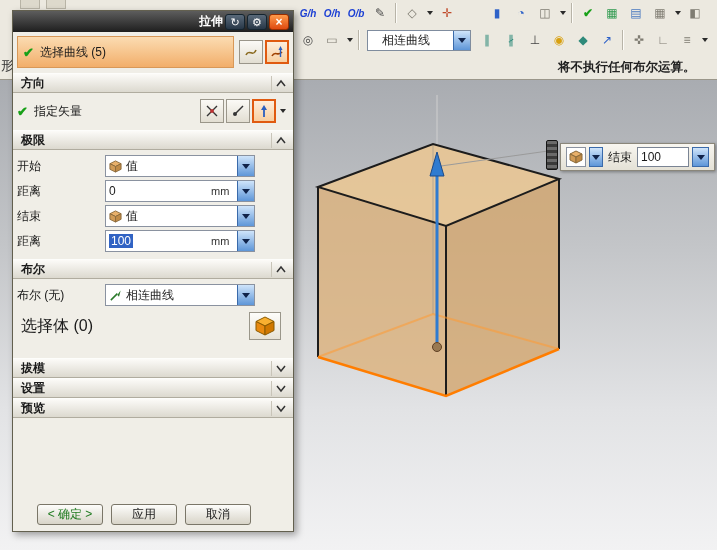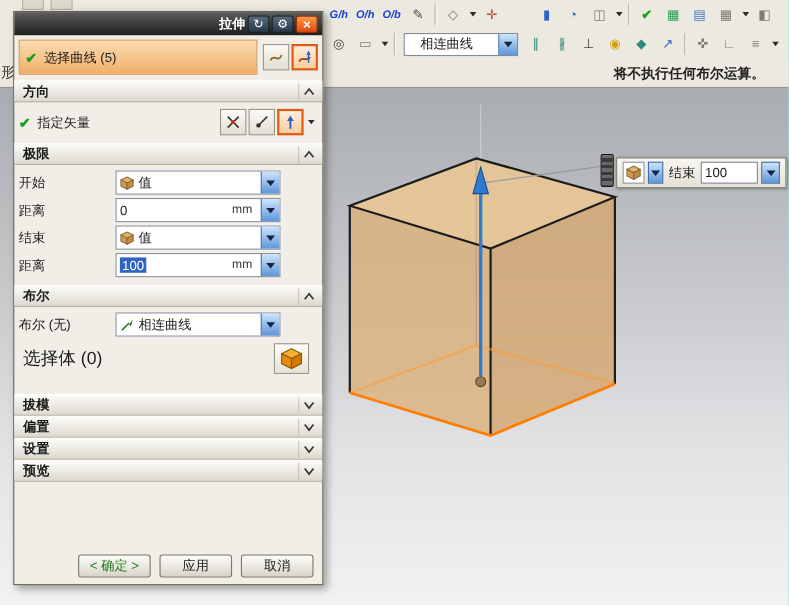--- a/index.html
+++ b/index.html
@@ -95,21 +95,21 @@
   .dist-value .selhl { background:#3163c4; color:#fff; padding:0 2px; }
   .dist-unit { width:26px; font-size:11px; color:#333; }
 
   .row-body { display:flex; align-items:center; margin:4px 8px 4px 4px; height:32px; flex:none; }
   .row-body .lbl { flex:1; font-size:16px; }
   .body-btn { width:32px; height:28px; background:linear-gradient(#fdfdfa,#e6e2d6); border:1px solid #9a968a;
               display:flex; align-items:center; justify-content:center; cursor:default; }
 
   .collapsed-group { margin-top:8px; flex:none; }
   .spacer { flex:1; }
-  .btn-row { display:flex; justify-content:flex-end; padding:0 8px 6px 0; flex:none; }
+  .btn-row { display:flex; padding:0 8px 6px 16px; flex:none; }
   .dlg-btn { width:66px; height:21px; margin-left:8px; display:flex; align-items:center; justify-content:center;
              background:linear-gradient(#fdfdfb,#d8d4c8); border:1px solid #7a7668; border-radius:3px; font-size:12px; cursor:default; }
   .dlg-btn.ok { color:#1f7a1f; }
 </style>
 </head>
 <body>
 
 <div class="screen">
 
   <div class="topbar">
@@ -389,28 +389,20 @@
     <div class="collapsed-group">
       <div class="sec-header">
         <span class="sec-title">拔模</span>
         <span class="sec-chevron">
           <svg width="12" height="9" viewBox="0 0 12 9">
               <polyline points="2,2 6,7 10,2" fill="none" stroke="#333" stroke-width="1.5"></polyline>
             </svg>
         </span>
       </div>
       <div class="sec-header">
-        <span class="sec-title">偏置</span>
-        <span class="sec-chevron">
-          <svg width="12" height="9" viewBox="0 0 12 9">
-              <polyline points="2,2 6,7 10,2" fill="none" stroke="#333" stroke-width="1.5"></polyline>
-            </svg>
-        </span>
-      </div>
-      <div class="sec-header">
         <span class="sec-title">设置</span>
         <span class="sec-chevron">
           <svg width="12" height="9" viewBox="0 0 12 9">
               <polyline points="2,2 6,7 10,2" fill="none" stroke="#333" stroke-width="1.5"></polyline>
             </svg>
         </span>
       </div>
       <div class="sec-header">
         <span class="sec-title">预览</span>
         <span class="sec-chevron">

